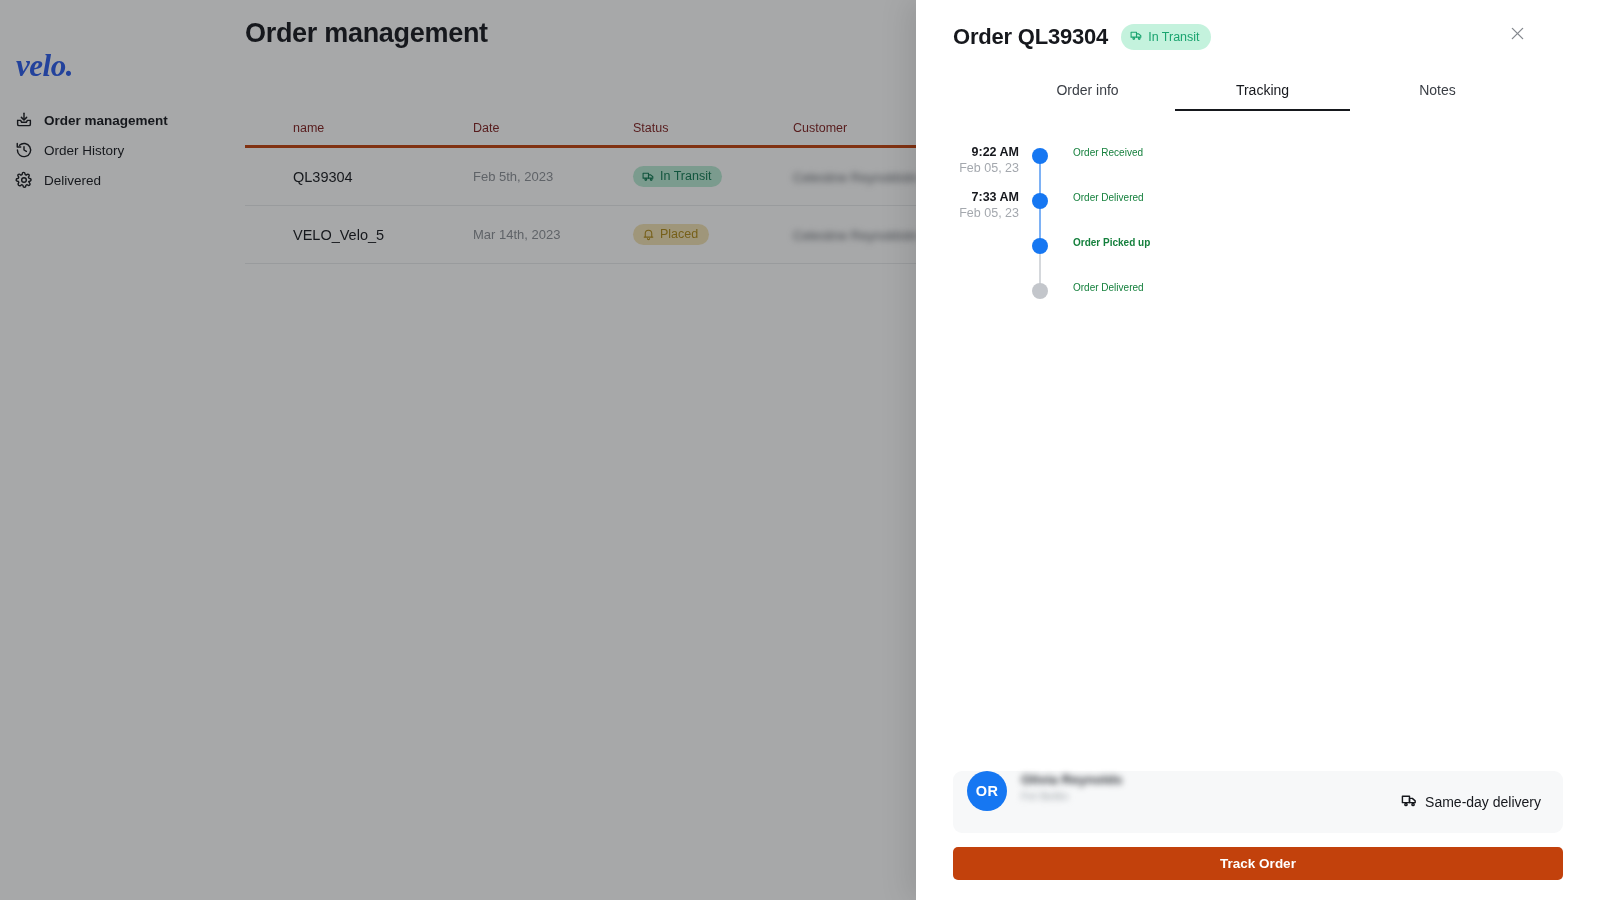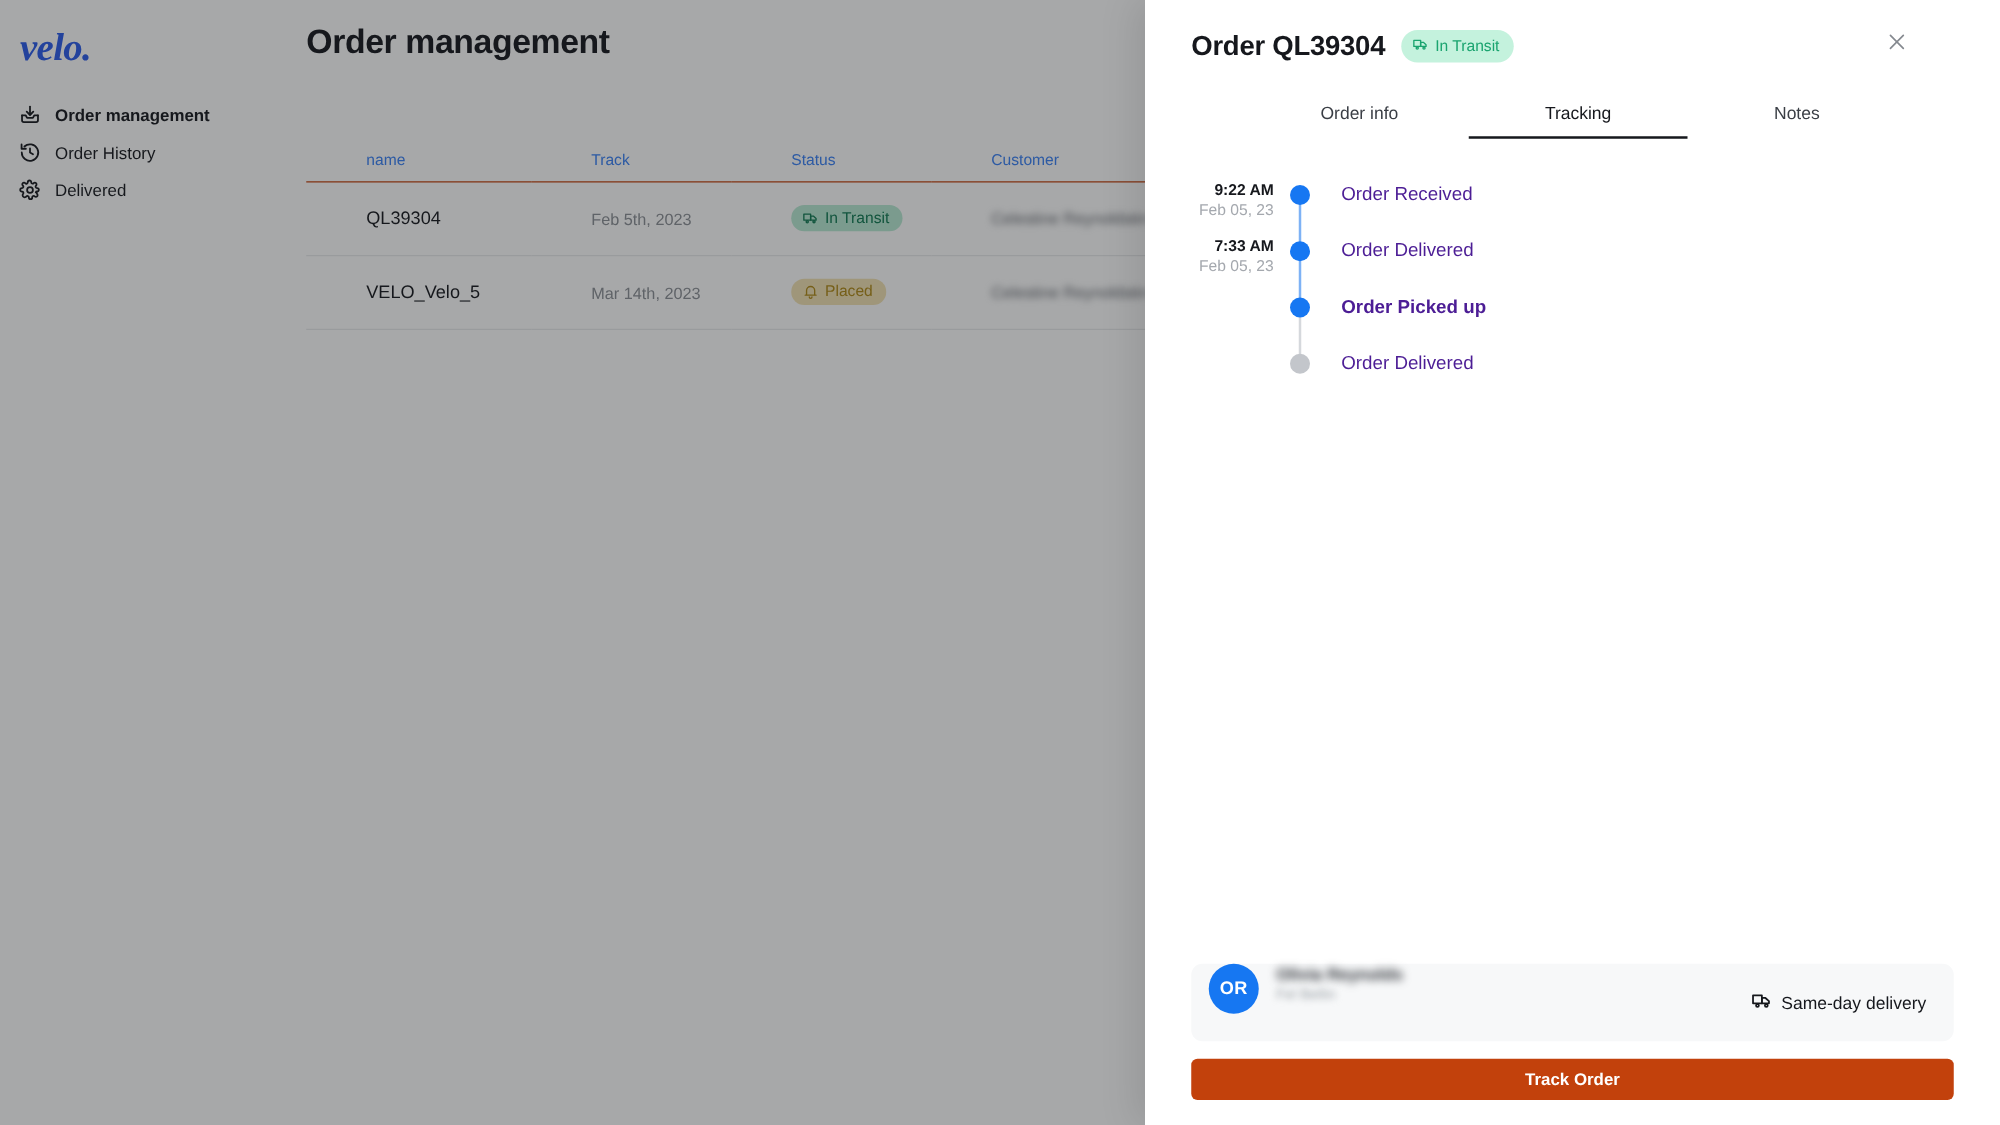--- a/index.html
+++ b/index.html
@@ -31,20 +31,21 @@
   .logo {
     font-family: "Liberation Serif", serif;
     font-style: italic;
     font-weight: bold;
     font-size: 31px;
     color: #2a5bea;
     letter-spacing: -0.5px;
     padding: 8px 0 0 16px;
     line-height: 1;
     user-select: none;
+    margin-top: 28px;
   }
   .nav { margin-top: 24px; }
   .nav-item {
     display: flex;
     align-items: center;
     gap: 11px;
     height: 30px;
     padding-left: 14px;
     cursor: pointer;
   }
@@ -85,23 +86,23 @@
   }
   table.orders {
     width: 100%;
     border-collapse: collapse;
     table-layout: fixed;
   }
   table.orders th {
     text-align: left;
     font-size: 12.5px;
     font-weight: normal;
-    color: #3b82f6;
+    color: #7f1d1d;
     padding: 10px 0 10px 48px;
-    border-bottom: 1px solid #c2410c;
+    border-bottom: 3px solid #c2410c;
   }
   table.orders td {
     padding: 18px 0 18px 48px;
     border-bottom: 1px solid #e9eaec;
     vertical-align: middle;
     height: 39px;
   }
   col.c-name   { width: 180px; }
   col.c-date   { width: 160px; }
   col.c-status { width: 160px; }
@@ -270,22 +271,22 @@
     top: 13px;
     left: 50%;
     margin-left: -1px;
     width: 2px;
     height: 45px;
     background: #7eb2f5;
     z-index: 1;
   }
   .tl-line.muted { background: #d5d8dc; }
   .tl-label {
-    font-size: 15px;
-    color: #4c1d95;
+    font-size: 10px;
+    color: #15803d;
     padding-top: 4px;
     padding-left: 12px;
     white-space: nowrap;
   }
   .tl-label.current { font-weight: bold; }
 
   
   .panel-foot {
     padding: 0 37px 20px 37px;
     flex: 0 0 auto;
@@ -404,21 +405,21 @@
         <colgroup>
           <col class="c-name">
             <col class="c-date">
             <col class="c-status">
             <col class="c-cust">
             <col class="c-rest">
         </colgroup>
         <thead>
           <tr>
             <th>name</th>
-            <th>Track</th>
+            <th>Date</th>
             <th>Status</th>
             <th>Customer</th>
             <th></th>
           </tr>
         </thead>
         <tbody>
 
           <tr>
             <td class="cell-name">QL39304</td>
             <td class="cell-date">Feb 5th, 2023</td>

